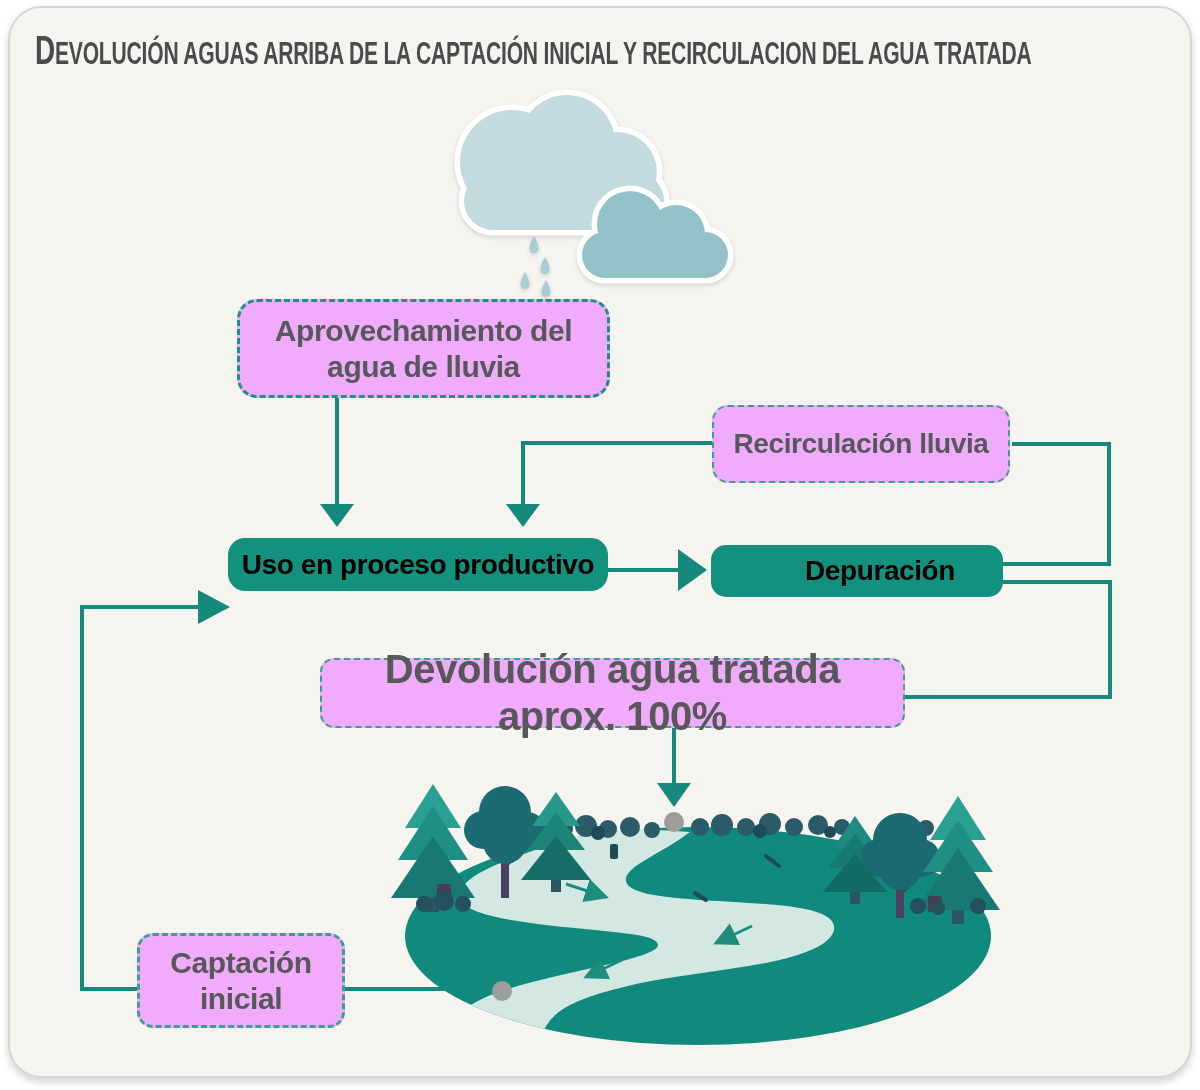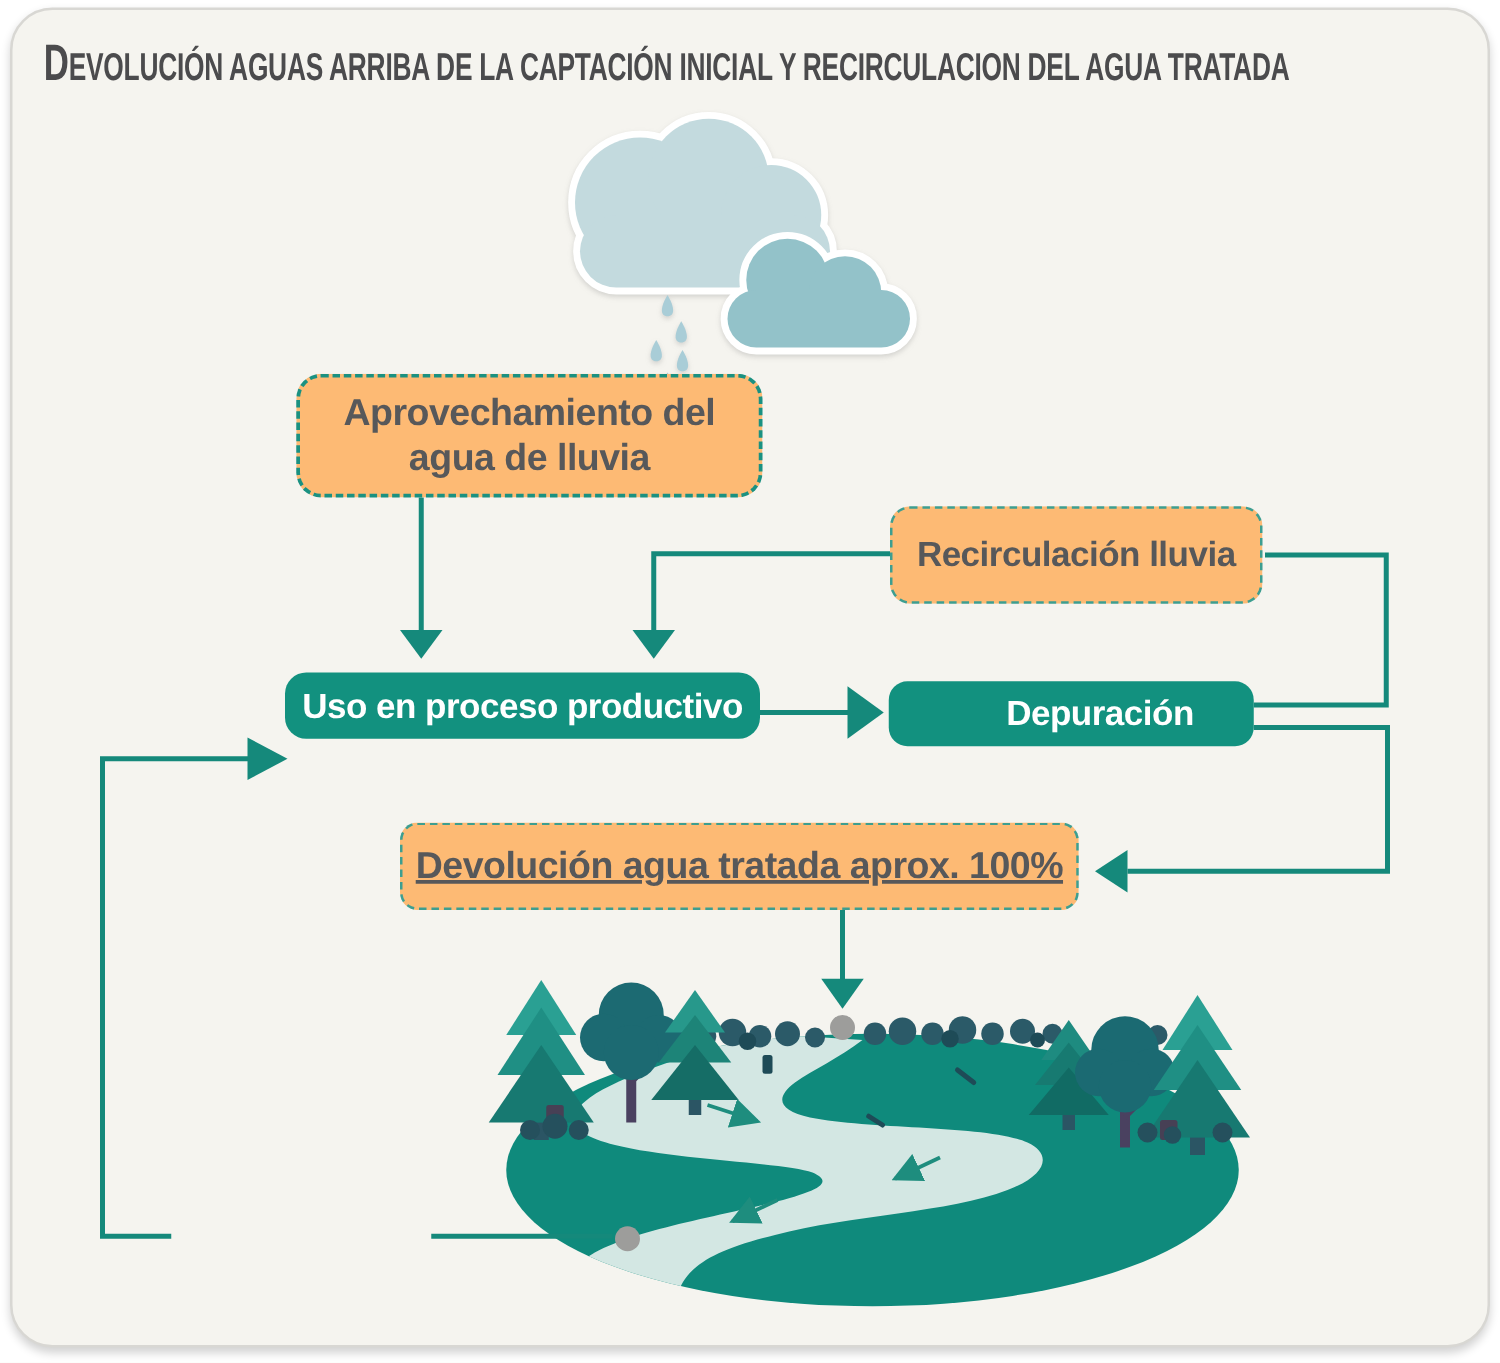--- a/index.html
+++ b/index.html
@@ -6,31 +6,31 @@
   .stage{position:relative;width:1200px;height:1090px;font-family:"Liberation Sans",sans-serif;overflow:hidden;}
   .card{position:absolute;left:8px;top:6px;right:8px;bottom:12px;background:var(--card-bg);
         border:2px solid var(--card-border);border-radius:34px;
         box-shadow:0 4px 8px rgba(0,0,0,0.18);}
   .title{position:absolute;left:35px;top:22px;margin:0;white-space:nowrap;z-index:3;
          font-size:31px;font-weight:700;letter-spacing:-0.3px;color:var(--title-gray);
          line-height:56px;transform:scaleX(0.68);transform-origin:0 50%;}
   .title::first-letter{font-size:41px;}
   svg.scene{position:absolute;left:0;top:0;z-index:1;}
   .node{position:absolute;z-index:2;display:flex;align-items:center;justify-content:center;
-        text-align:center;background:#fdba74;color:var(--text-gray);font-weight:700;
+        text-align:center;background:#f0abfc;color:var(--text-gray);font-weight:700;
         letter-spacing:-0.4px;line-height:1.18;white-space:pre-line;box-sizing:border-box;}
-  .node.solid{background:var(--box-teal);color:#ffffff;border:none;}
+  .node.solid{background:var(--box-teal);color:#000000;border:none;}
   #n-aprov{left:237px;top:299px;width:373px;height:99px;border:3px dashed var(--dash-teal);
            border-radius:20px;font-size:30px;}
   #n-recir{left:712px;top:405px;width:298px;height:78px;border:2px dashed var(--dash-teal-light);
            border-radius:16px;font-size:28px;}
   #n-uso{left:228px;top:538px;width:380px;height:53px;border-radius:17px;font-size:28px;}
   #n-depur{left:711px;top:545px;width:292px;height:52px;border-radius:15px;font-size:28px;padding-left:46px;}
-  #n-devol{left:320px;top:658px;width:543px;height:70px;border:2px dashed var(--dash-teal-light);
-           border-radius:14px;font-size:30px;text-decoration:underline;}
+  #n-devol{left:320px;top:658px;width:585px;height:70px;border:2px dashed var(--dash-teal-light);
+           border-radius:14px;font-size:40px;}
   #n-capt{left:137px;top:933px;width:208px;height:95px;border:3px dashed var(--dash-teal-light);
           border-radius:16px;font-size:30px;}
   .ln{stroke:var(--accent-teal);stroke-width:4;fill:none;}
   .ah{fill:var(--accent-teal);}
   .dot{fill:var(--marker-gray);}
   .cloud-big{fill:var(--cloud-light);}
   .cloud-small{fill:var(--cloud-dark);}
   .cloud-stroke{stroke:#ffffff;stroke-width:11;}
   .drop{fill:var(--rain-drop);}
   .field{fill:var(--field-green);}
@@ -212,13 +212,15 @@
       <path class="ln" d="M345,989 H490"></path>
     </g>
   </svg>
 
   <div class="node" id="n-aprov">Aprovechamiento del
 agua de lluvia</div>
   <div class="node" id="n-recir">Recirculación lluvia</div>
   <div class="node solid" id="n-uso">Uso en proceso productivo</div>
   <div class="node solid" id="n-depur">Depuración</div>
   <div class="node" id="n-devol">Devolución agua tratada aprox. 100%</div>
+  <div class="node" id="n-capt">Captación
+inicial</div>
 </div>
 
 </body></html>

